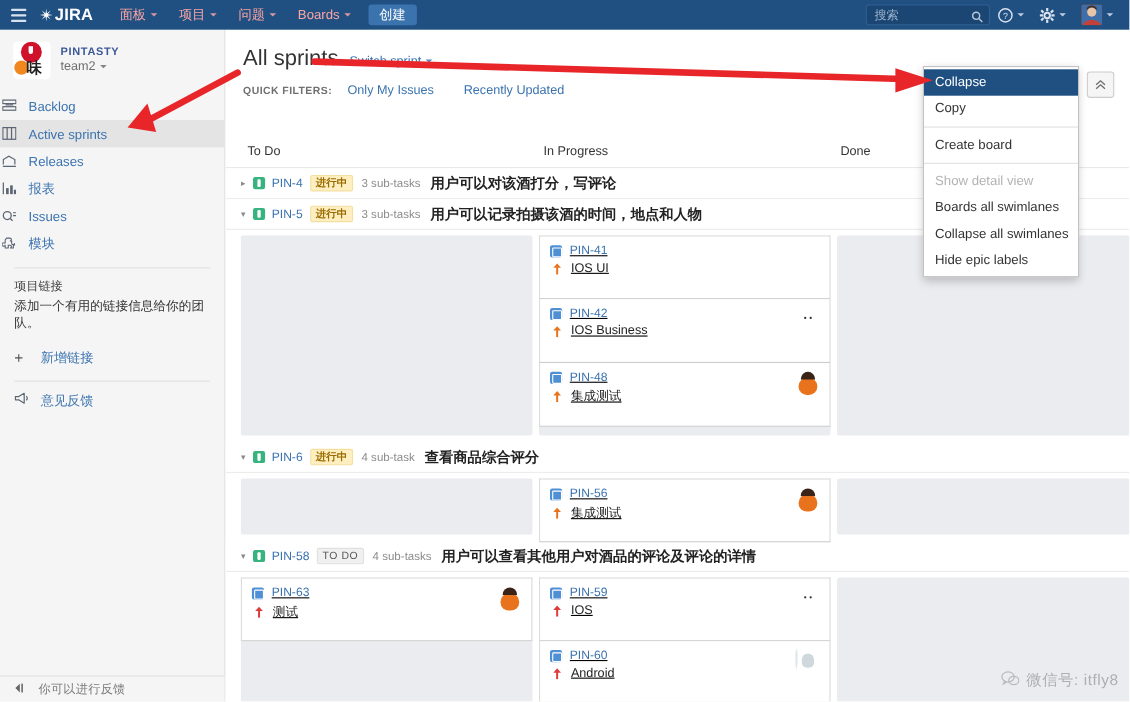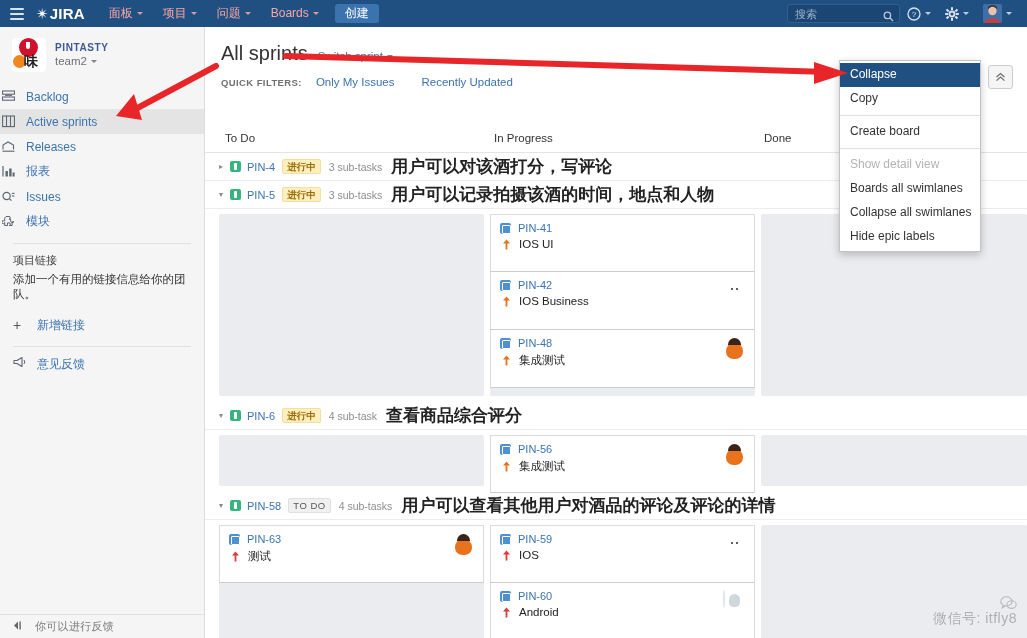--- a/index.html
+++ b/index.html
@@ -148,31 +148,31 @@
   }
   .sl-type-ico:after{content:"";position:absolute;left:4px;top:2px;width:3px;height:7px;background:#fff;border-radius:1px;}
   .sl-key { font-size:11px; color:#3b73af; margin-right:7px; cursor:pointer; }
   .sl-badge {
     font-size:9.5px; padding:1px 4px; border-radius:2px; margin-right:8px;
     line-height:11px; white-space:nowrap;
   }
   .sl-badge.inprog { background:#ffefc0; color:#9a6c00; border:1px solid #f3dfa0; font-weight:bold; }
   .sl-badge.todo { background:#f0f0f0; color:#555; border:1px solid #e0e0e0; letter-spacing:.5px; }
   .sl-subtasks { font-size:10.5px; color:#8d8d8d; margin-right:9px; }
-  .sl-summary { font-size:17px; color:#222; font-weight:bold; }
+  .sl-summary { font-size:13px; color:#222; font-weight:bold; }
 
   .swimlane-body { display:flex; padding:5px 14px 6px 14px; align-items:stretch; }
   .lane-col { margin-right:2px; background:#ebecf0; border-radius:2px; }
   .lane-col.c1 { width:265px; flex:0 0 265px; margin-right:6px; }
   .lane-col.c2 { width:265px; flex:0 0 265px; margin-right:6px; }
   .lane-col.c3 { width:266px; flex:0 0 266px; }
 
   .card {
     background:#fff; border:1px solid #dcdcdc; border-bottom-color:#ccc;
-    position:relative; padding:7px 9px 9px 9px; min-height:58px;
+    position:relative; padding:7px 9px 9px 9px; min-height:58px;text-decoration:underline;
   }
   .card + .card { border-top:0; }
   .card-row1 { display:flex; align-items:center; }
   .card-type-ico {
     width:11px;height:11px;flex:0 0 11px;background:#4f8fd4;border-radius:2px;margin-right:7px;
     position:relative;
   }
   .card-type-ico:before{content:"";position:absolute;left:2px;top:2px;width:7px;height:7px;border:1.5px solid #fff;border-radius:1px;}
   .card-key { font-size:11px; color:#3b73af; cursor:pointer; }
   .card-row2 { display:flex; align-items:center; margin-top:4px; padding-left:1px; }
@@ -204,22 +204,22 @@
   }
   .menu-item.selected { background:#205081; color:#fff; }
   .menu-item.disabled { color:#b3b3b3; cursor:default; }
   .menu-sep { height:1px; background:#e0e0e0; margin:4px 0; }
 
   
   .arrow { position:absolute; z-index:70; pointer-events:none; }
 
   
   .watermark {
-    position:absolute; right:10px; bottom:10px; display:flex; align-items:flex-end;
-    opacity:.62; z-index:80; pointer-events:none;flex-direction:column;
+    position:absolute; right:10px; bottom:10px; display:flex; align-items:flex-start;
+    opacity:.62; z-index:80; pointer-events:none;
   }
   .watermark .wm-txt { font-size:14px; color:#8a8a8a; margin-left:6px; letter-spacing:.5px; }
   .wm-ico { width:17px;height:14px; }
 </style>
 </head>
 <body>
 
 <div id="app">
 
   <div class="topnav">

